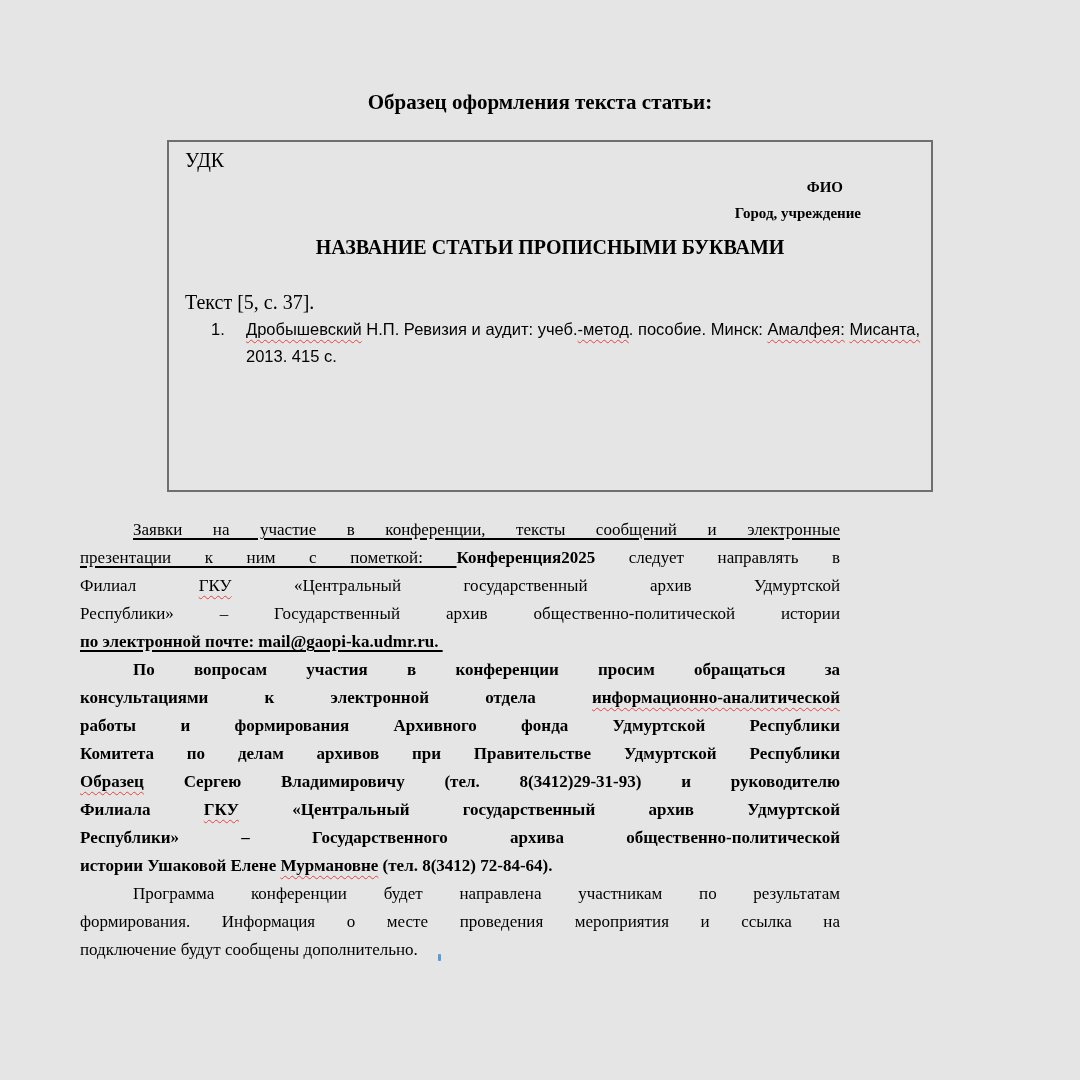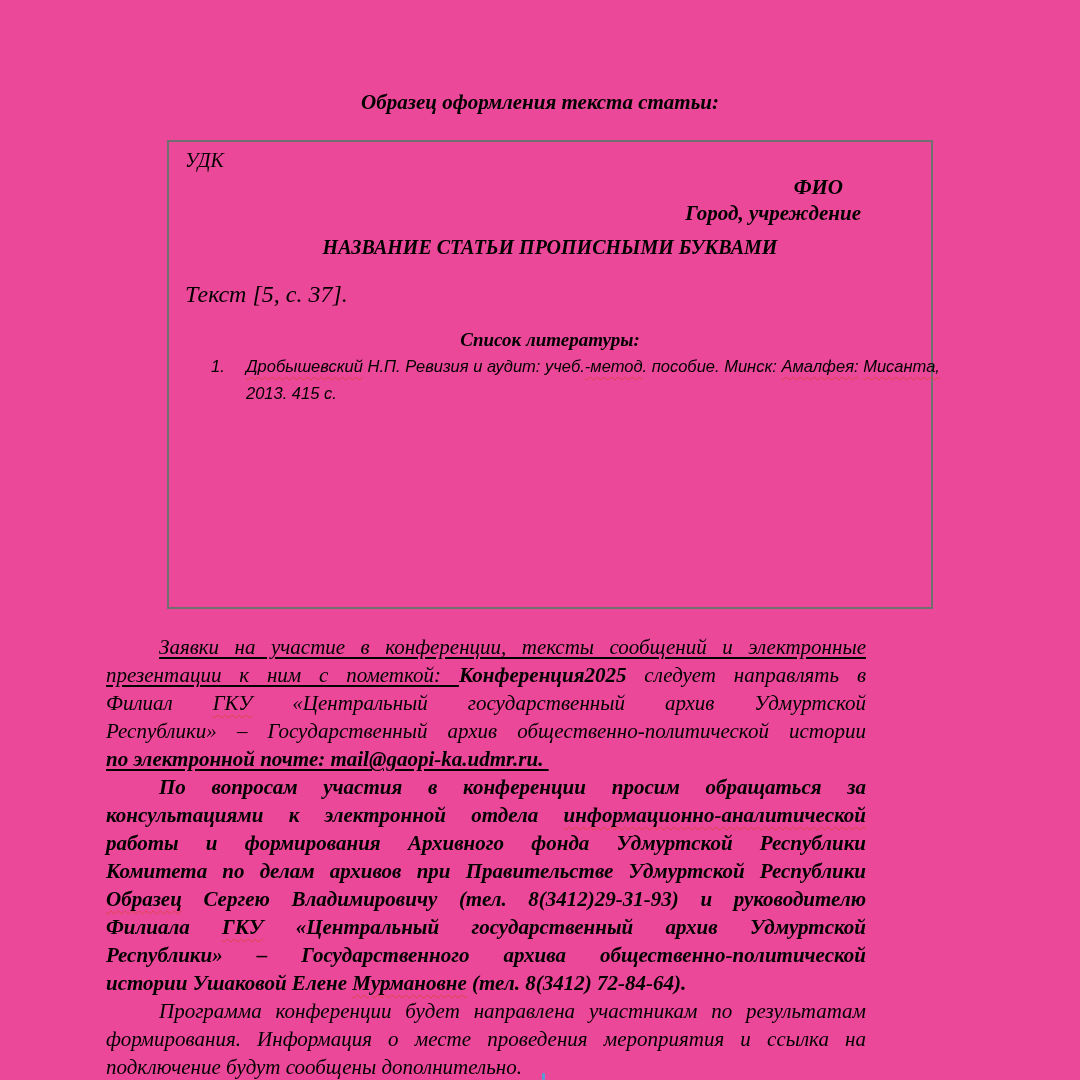--- a/index.html
+++ b/index.html
@@ -1,72 +1,71 @@
 <!DOCTYPE html>
 <html><head>
 <meta charset="utf-8">
 <style>
   html,body{margin:0;padding:0;background:#ffffff;}
   .page{
     position:relative;
     width:1080px;height:1080px;
-    background:#ec4899;
+    background:#e5e5e5;
     font-family:"Liberation Serif", serif;
     color:#000;
     overflow:hidden;
-    font-style:italic;
   }
   .doc-title{
     margin:90px 0 0 0;
     text-align:center;
     font-weight:bold;
     font-size:21px;
     line-height:24px;
   }
   
   .sample-box{
     box-sizing:border-box;
     margin:26px 0 0 167px;
-    width:766px;height:469px;
+    width:766px;height:352px;
     border:2px solid #6f6f6f;
     padding:5px 16px 0 16px;
   }
   .udk{font-size:20px;line-height:27px;}
   .right-block{
     text-align:right;
     padding-right:54px;
     font-weight:bold;
-    font-size:21px;line-height:26px;
+    font-size:15px;line-height:26px;
   }
   .fio{display:block;margin-right:18px;}
   .city{display:block;}
   .article-title{
     text-align:center;font-weight:bold;
     font-size:20px;line-height:27px;
     margin-top:8px;
   }
-  .text-sample{font-size:24px;line-height:27px;margin-top:20px;}
+  .text-sample{font-size:20px;line-height:27px;margin-top:28px;}
   .ref-heading{
     text-align:center;font-weight:bold;
     font-size:19px;line-height:27px;margin-top:18px;
   }
   .ref-item{
     display:flex;
     padding-left:26px;
     font-family:"Liberation Sans", sans-serif;
     font-size:16.5px;line-height:27px;
   }
   .ref-num{width:35px;flex:none;}
   .ref-text{flex:1;}
   .ref-text .line{text-align:left;white-space:nowrap;}
   
   .body-block{
-    margin:24px 0 0 106px;
+    margin:24px 0 0 80px;
     width:760px;
-    font-size:21px;
+    font-size:17px;
     line-height:28px;
   }
   .para{margin:0;}
   .para.bold{font-weight:bold;}
   .para .line{
     text-align:justify;
     text-align-last:justify;
     height:28px;
   }
   .para .line.first{padding-left:53px;}
@@ -105,21 +104,20 @@
 
     <div class="right-block">
       <span class="fio">ФИО</span>
       <span class="city">Город, учреждение</span>
     </div>
 
     <div class="article-title">НАЗВАНИЕ СТАТЬИ ПРОПИСНЫМИ БУКВАМИ</div>
 
     <div class="text-sample">Текст [5, с. 37].</div>
 
-    <div class="ref-heading">Список литературы:</div>
 
     <div class="ref-item">
       <span class="ref-num">1.</span>
       <div class="ref-text">
           <div class="line"><span class="sq">Дробышевский</span><span> Н.П. Ревизия и аудит: учеб.</span><span class="sq">-метод</span><span>. пособие. Минск: </span><span class="sq">Амалфея:</span><span> </span><span class="sq">Мисанта,</span></div>
           <div class="line last"><span>2013. 415 с.</span></div>
         </div>
     </div>
   </div>
 

